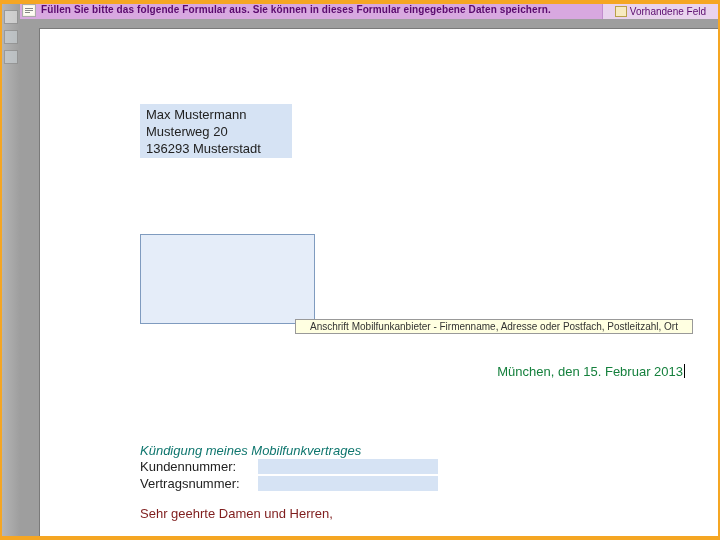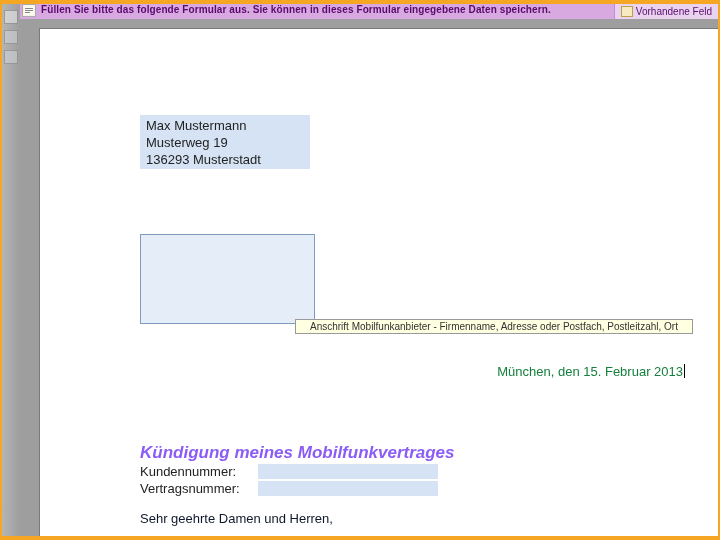--- a/index.html
+++ b/index.html
@@ -49,21 +49,21 @@
     white-space: nowrap;
     overflow: hidden;
     padding-left: 2px;
     font-weight: 600;
     letter-spacing: 0.1px;
   }
   .form-alert .right-btn {
     display: flex;
     align-items: center;
     height: 15px;
-    padding: 0 6px;
+    padding: 0 12px;
     background: #e9d3ee;
     border-left: 1px solid #c28dce;
     font-size: 10px;
     color: #5a0a6e;
     white-space: nowrap;
   }
   .form-alert .right-btn .btn-icon {
     width: 12px; height: 11px;
     background: #f7eac0;
     border: 1px solid #b9a04a;
@@ -78,22 +78,22 @@
   .page {
     position: absolute;
     left: 20px; top: 10px;
     width: 680px;
     height: 560px;
     background: #ffffff;
     box-shadow: 0 0 0 1px #7a7a7a;
   }
   .sender-block {
     position: absolute;
-    left: 100px; top: 86px;
-    width: 170px; height: 54px;
+    left: 100px; top: 75px;
+    width: 152px; height: 54px;
     background: #d6e3f4;
     border: 0;
     font-size: 13px;
     line-height: 17px;
     color: #222;
     padding: 2px 6px;
     font-family: Arial, Helvetica, sans-serif;
   }
   .recipient-block {
     position: absolute;
@@ -120,30 +120,30 @@
   }
   .date-line::after {
     content: "";
     display: inline-block;
     width: 1px; height: 14px;
     background: #000;
     vertical-align: -2px;
     margin-left: 1px;
   }
   .body-area { position: absolute; left: 100px; top: 414px; right: 40px; }
-  .subject { font-size: 17px; font-weight: bold; font-style: italic; color: #8b5cf6; }
+  .subject { font-size: 13px; font-weight: normal; font-style: italic; color: #0f766e; }
   .form-rows { margin-top: 0; font-size: 13px; color: #222; }
   .form-row { display: flex; align-items: center; height: 17px; }
   .form-row .lbl { width: 118px; flex: none; }
   .form-row .field {
     width: 180px; height: 15px;
     background: #d6e3f4;
     flex: none;
   }
-  .salutation { margin-top: 14px; font-size: 13px; color: #0f172a; }
+  .salutation { margin-top: 14px; font-size: 13px; color: #7f1d1d; }
 </style>
 </head>
 <body>
 
 <div class="app">
 
   <div class="left-toolbar">
     <span class="tool-icon" style="background:#eee;border:1px solid #888;"></span>
     <span class="tool-icon" style="background:#cfd7dc;border:1px solid #888;"></span>
     <span class="tool-icon" style="background:#cfd7dc;border:1px solid #888;"></span>
@@ -163,21 +163,21 @@
       <span class="btn-icon"></span>
       <span>Vorhandene Feld</span>
     </span>
   </div>
 
   <div class="page-well">
     <div class="page">
 
       <div class="sender-block">
         <div>Max Mustermann</div>
-        <div>Musterweg 19</div>
+        <div>Musterweg 20</div>
         <div>136293 Musterstadt</div>
       </div>
 
       <div class="recipient-block"></div>
 
       <div class="tooltip">Anschrift Mobilfunkanbieter - Firmenname, Adresse oder Postfach, Postleitzahl, Ort</div>
 
       <div class="date-line">München, den 15. Februar 2013</div>
 
       <div class="body-area">

